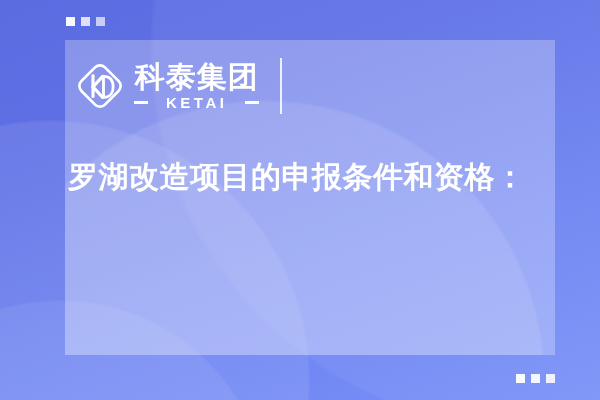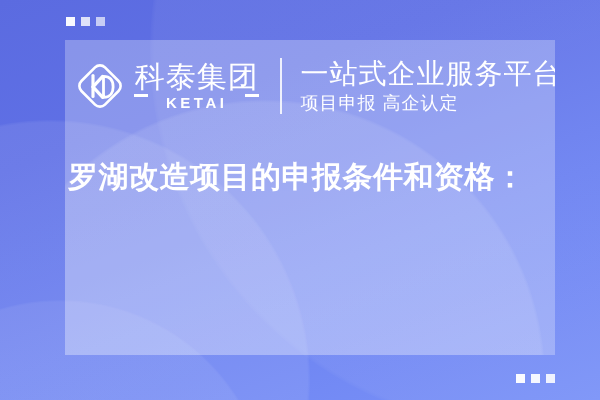--- a/index.html
+++ b/index.html
@@ -104,29 +104,29 @@
   }
 
   .logo-words {
     margin-left: 6px;
     display: flex;
     flex-direction: column;
     align-items: center;
   }
   .logo-cn {
     font-size: 30px;
-    font-weight: normal;
+    font-weight: bold;
     color: #ffffff;
     letter-spacing: 1px;
     line-height: 1.05;
     white-space: nowrap;
   }
   .logo-en-row {
     display: flex;
-    align-items: flex-start;
+    align-items: center;
     gap: 18px;
     margin-top: 1px;
   }
   .logo-rule {
     width: 14px;
     height: 3px;
     background: #ffffff;
   }
   .logo-en {
     font-size: 15px;
@@ -223,24 +223,20 @@
           <div class="logo-en-row">
             <span class="logo-rule"></span>
             <span class="logo-en">KETAI</span>
             <span class="logo-rule"></span>
           </div>
         </div>
       </div>
 
       <div class="divider"></div>
 
-      <div class="slogan">
-        <div class="slogan-main">一站式企业服务平台</div>
-        <div class="slogan-sub">项目申报 高企认定</div>
-      </div>
     </div>
 
     <div class="headline">
       <div class="headline-line">罗湖改造项目的申报条件和资格：</div>
     </div>
   </div>
 
 </div>
 
 </body></html>

